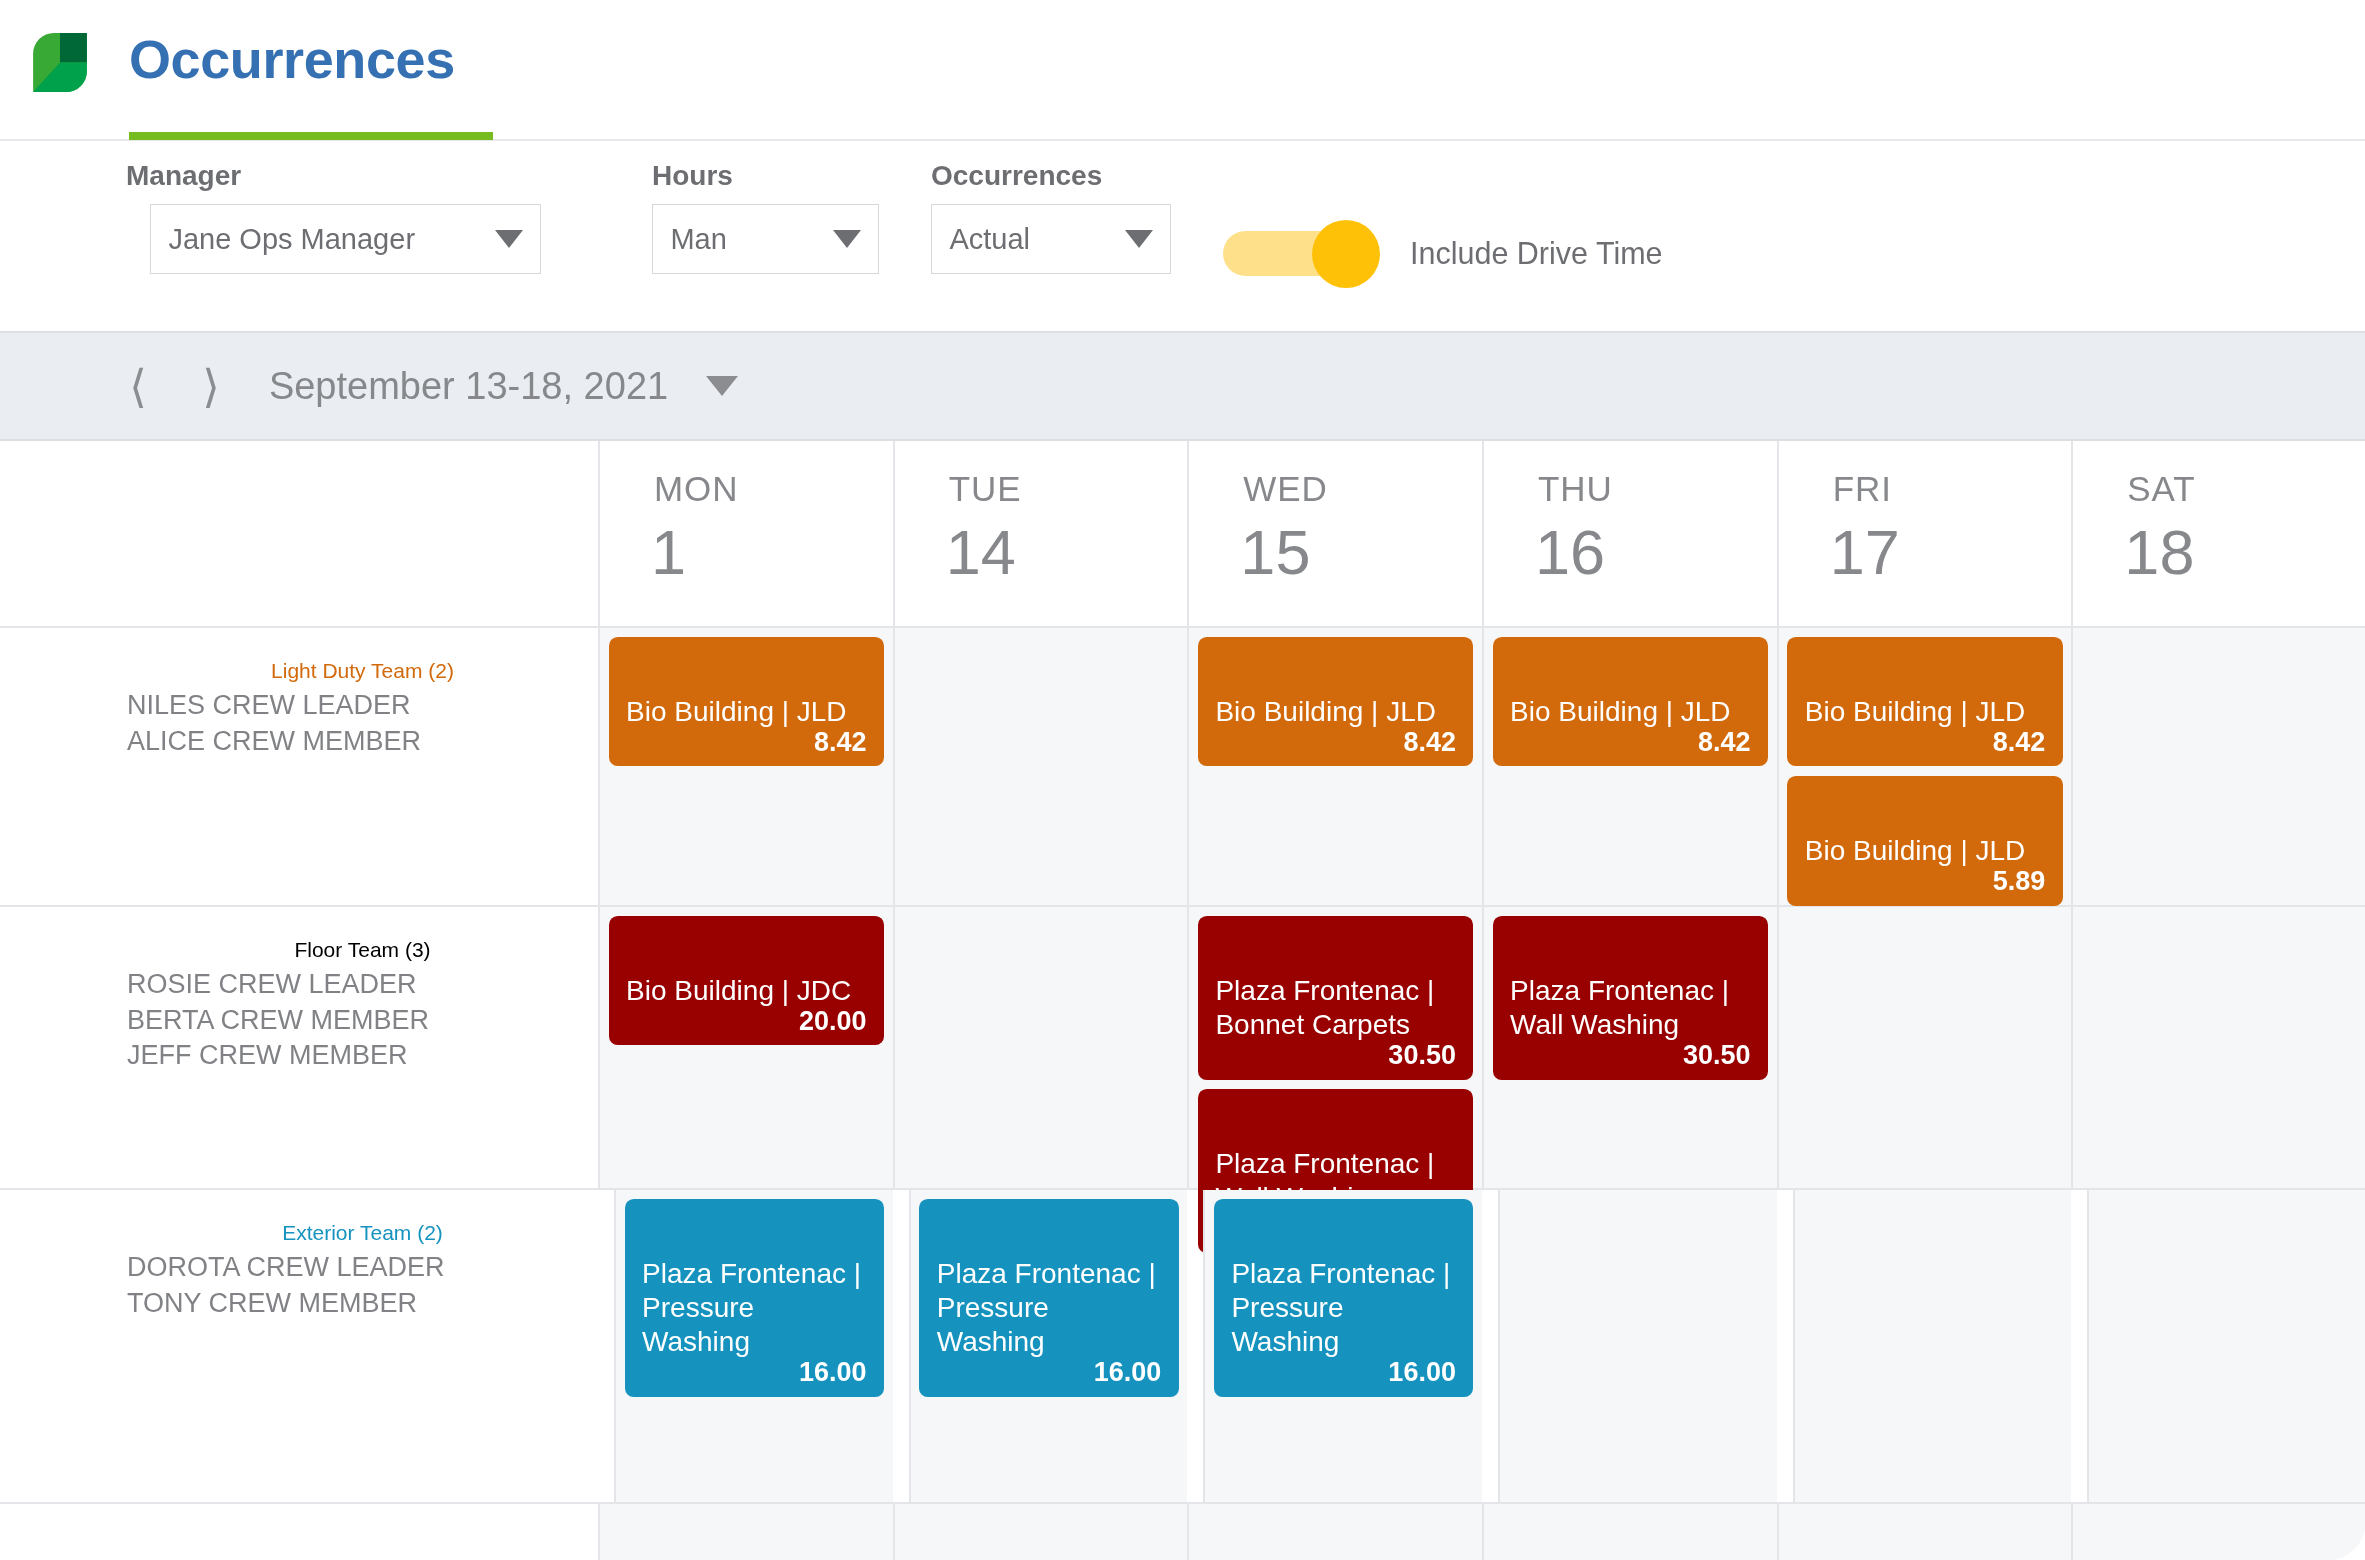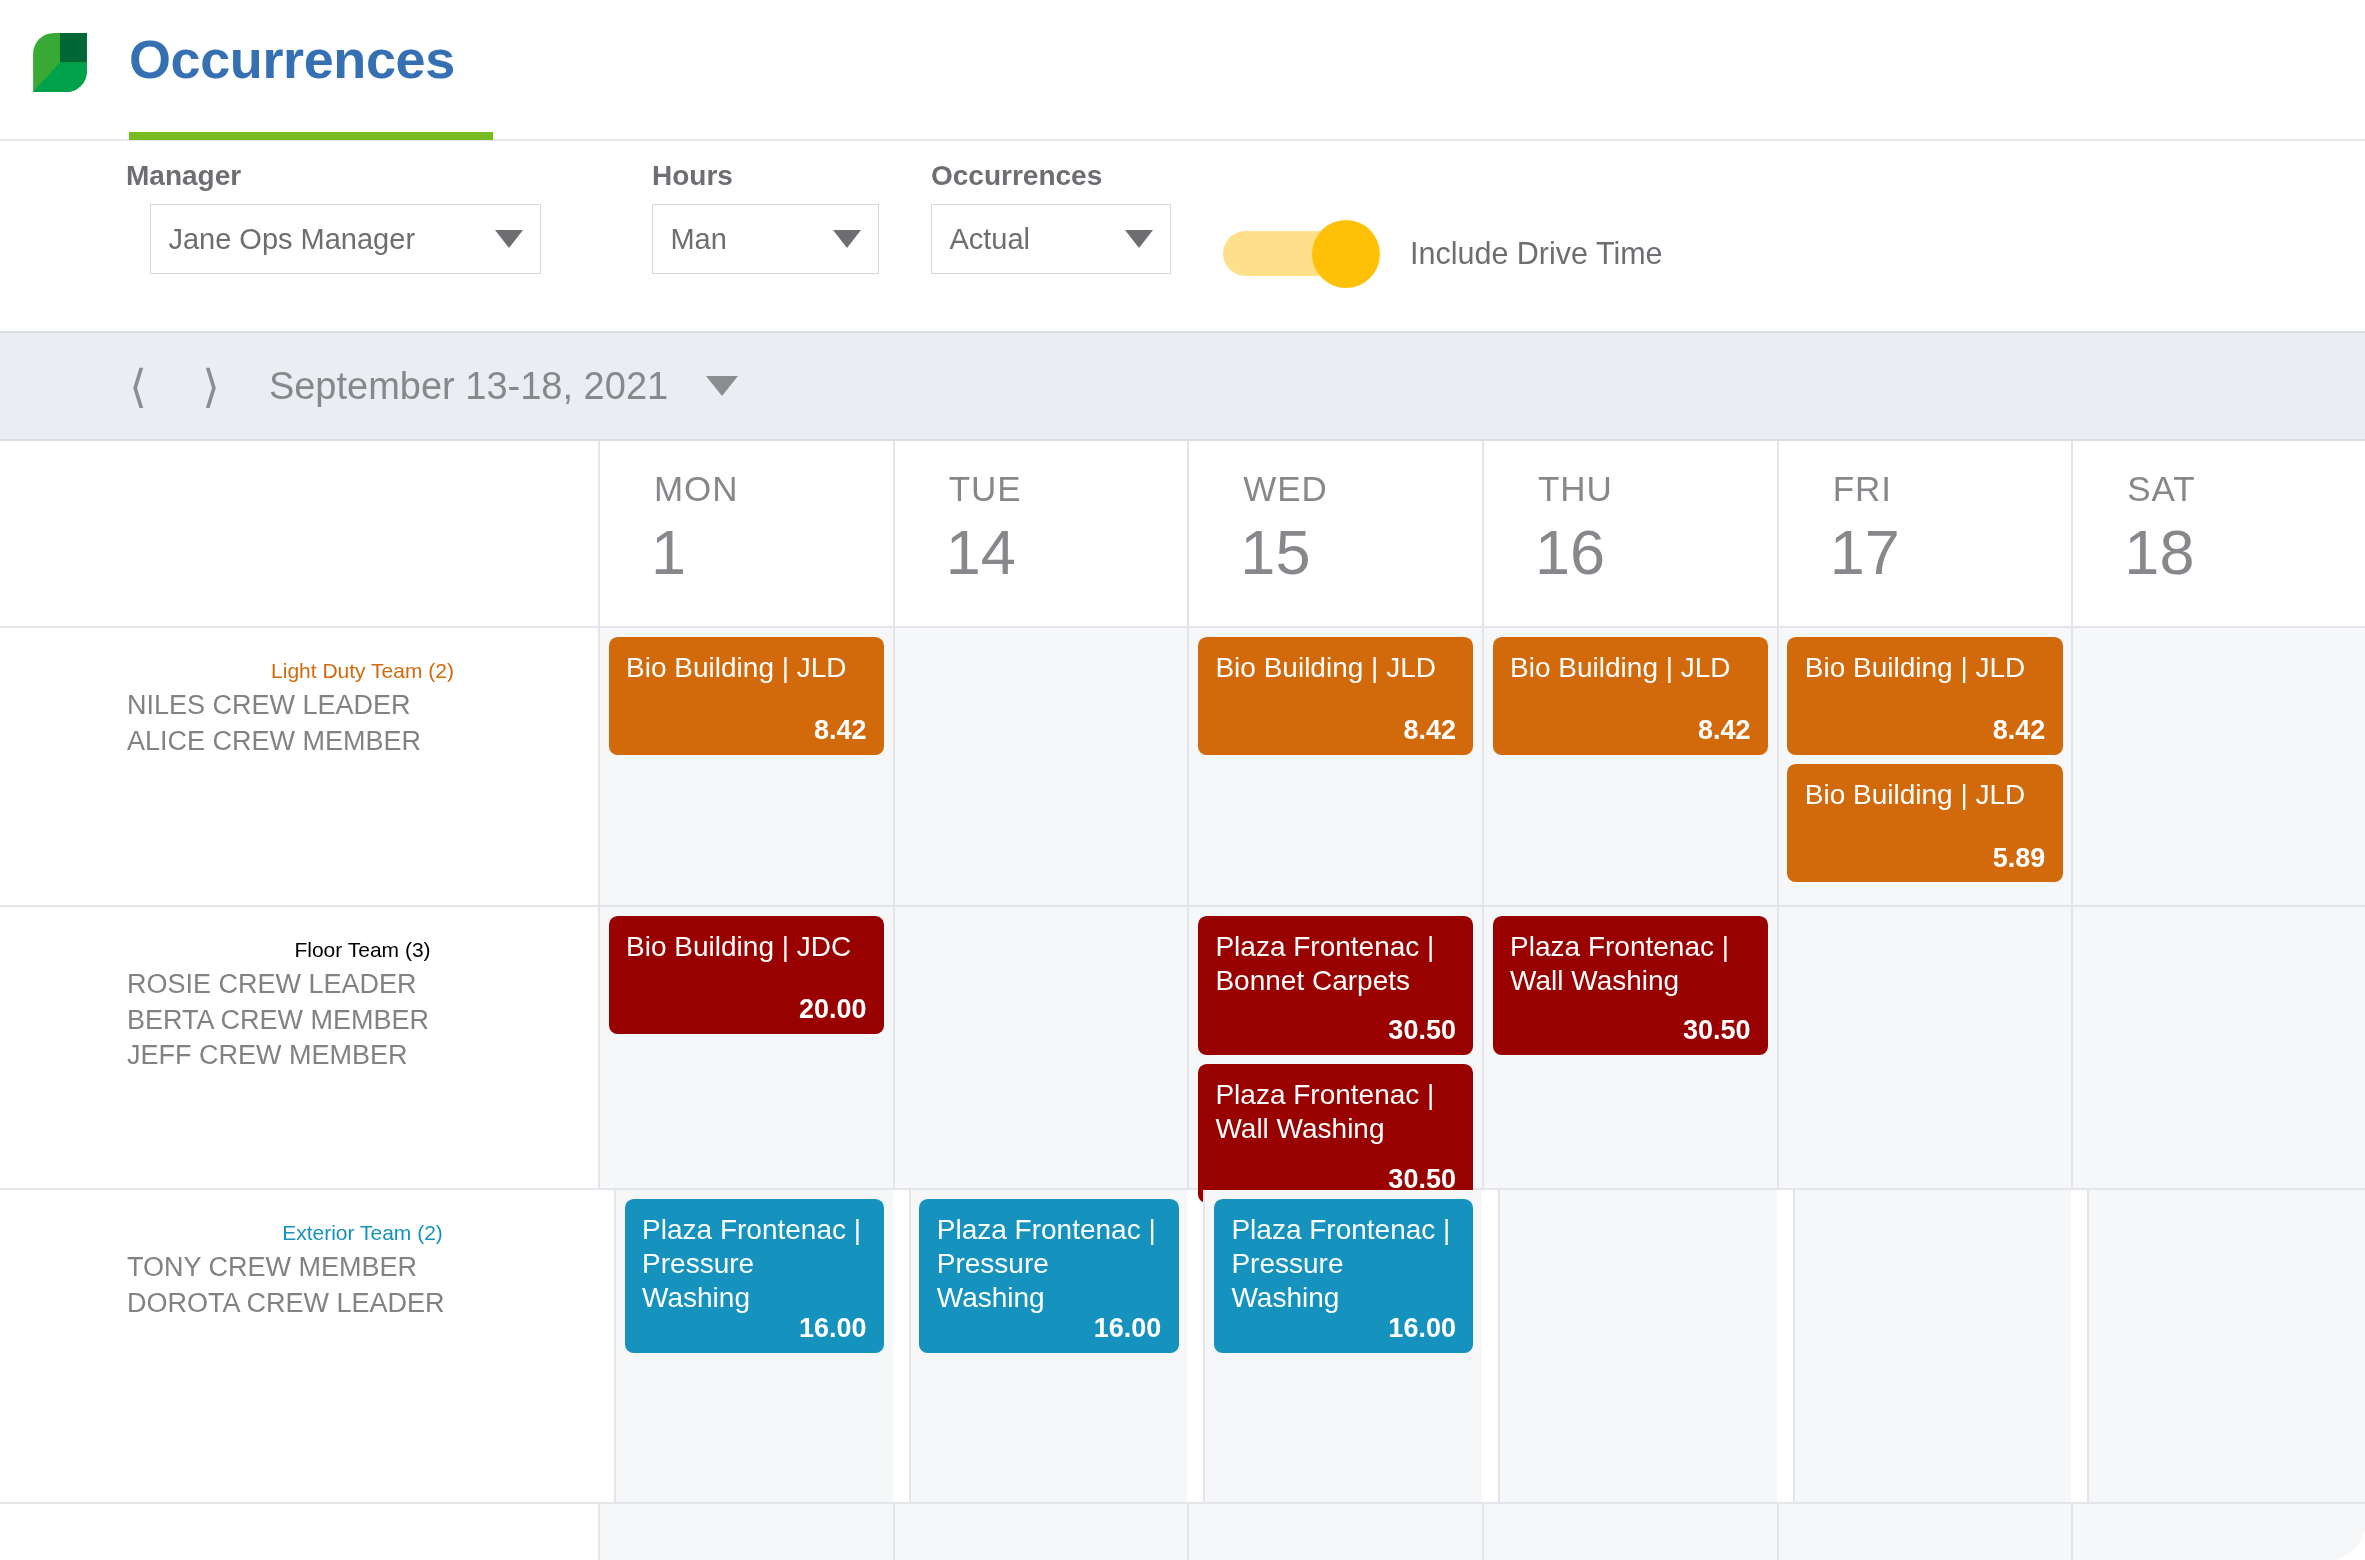--- a/index.html
+++ b/index.html
@@ -223,20 +223,21 @@
     margin-bottom: 9.6px;
     position: relative;
     min-height: 118px;
     display: flex;
     flex-direction: column;
   }
   .event-title {
     font-size: 28px;
     line-height: 1.22;
     font-weight: normal;
+    margin-top: 44px;
   }
   .event-hours {
     margin-top: auto;
     text-align: right;
     font-size: 27px;
     font-weight: bold;
     line-height: 1;
   }
   .event.two-line { min-height: 139px; }
 
@@ -402,22 +403,22 @@
             <div class="event-hours">30.50</div>
           </div>
         </div>
         <div class="col-day"></div>
         <div class="col-day"></div>
       </div>
       <div class="cal-row row-exterior">
         <div class="col-team">
           <div class="team-cell">
             <div class="team-name" style="color:#1593be">Exterior Team (2)</div>
+            <div class="team-member">DOROTA CREW LEADER</div>
             <div class="team-member">TONY CREW MEMBER</div>
-            <div class="team-member">DOROTA CREW LEADER</div>
           </div>
         </div>
         <div class="col-day">
           <div class="event two-line" style="background:#1593be">
             <div class="event-title">Plaza Frontenac | Pressure Washing</div>
             <div class="event-hours">16.00</div>
           </div>
         </div>
         <div class="col-day">
           <div class="event two-line" style="background:#1593be">

